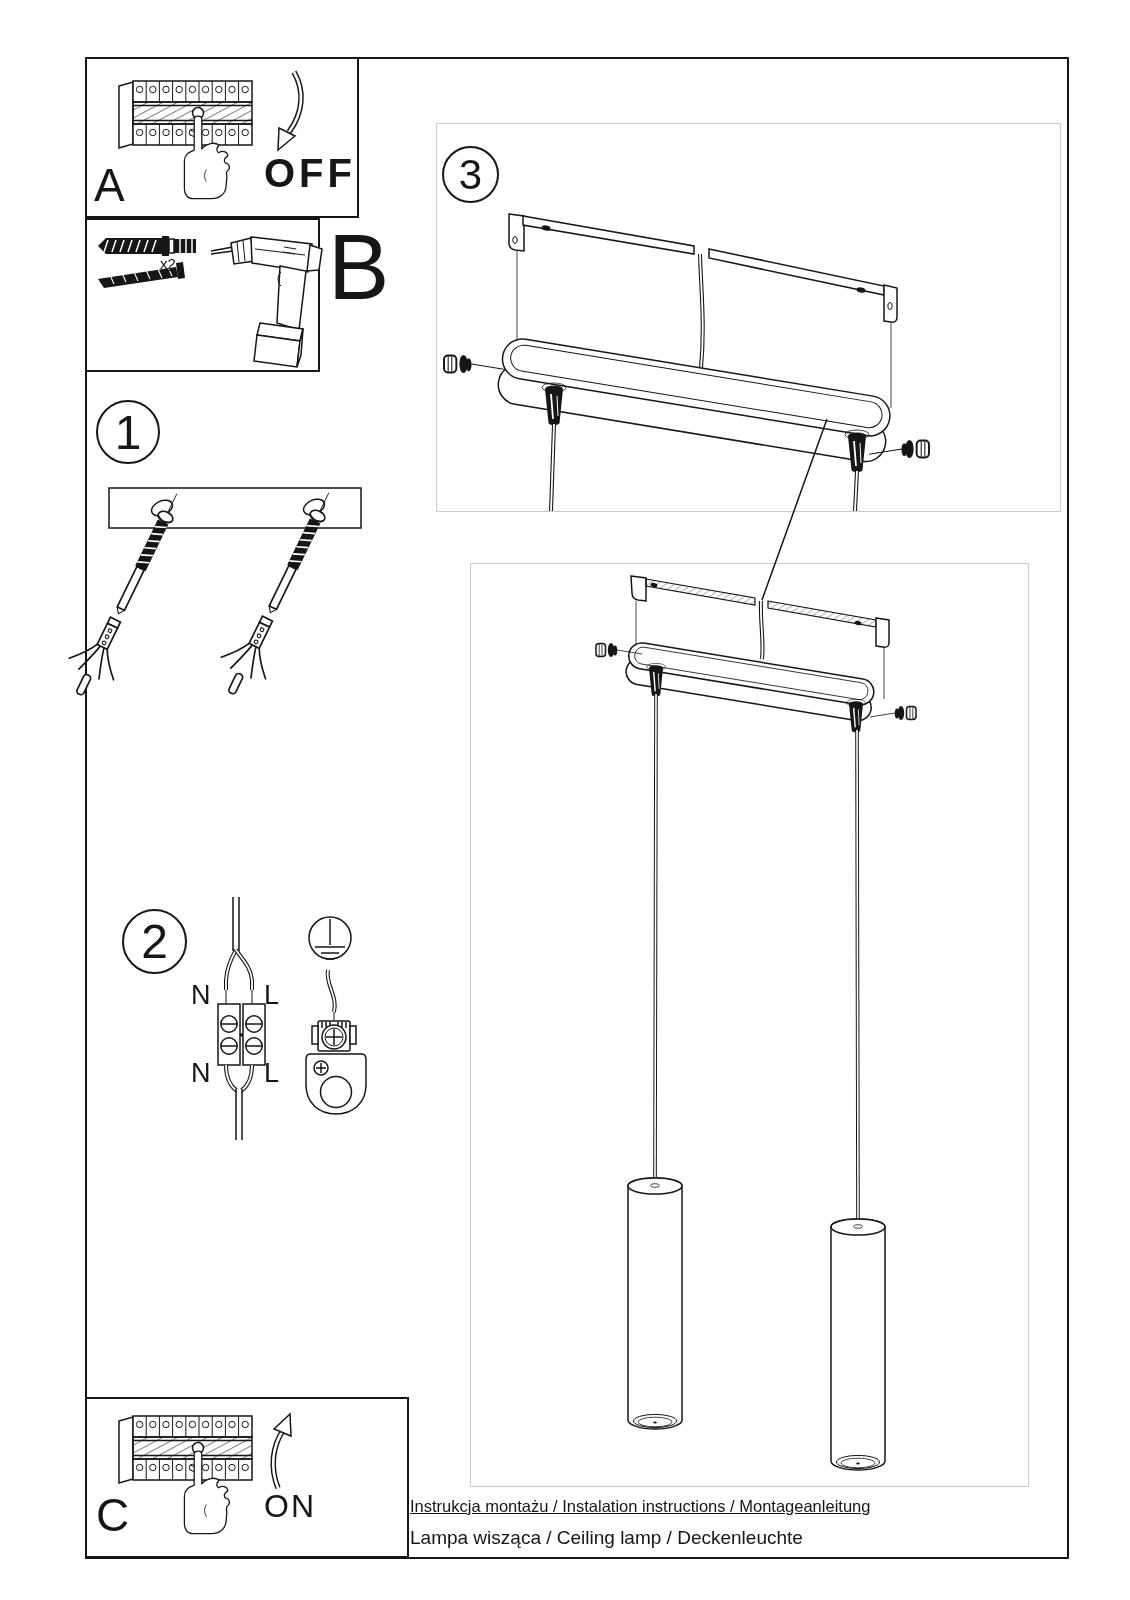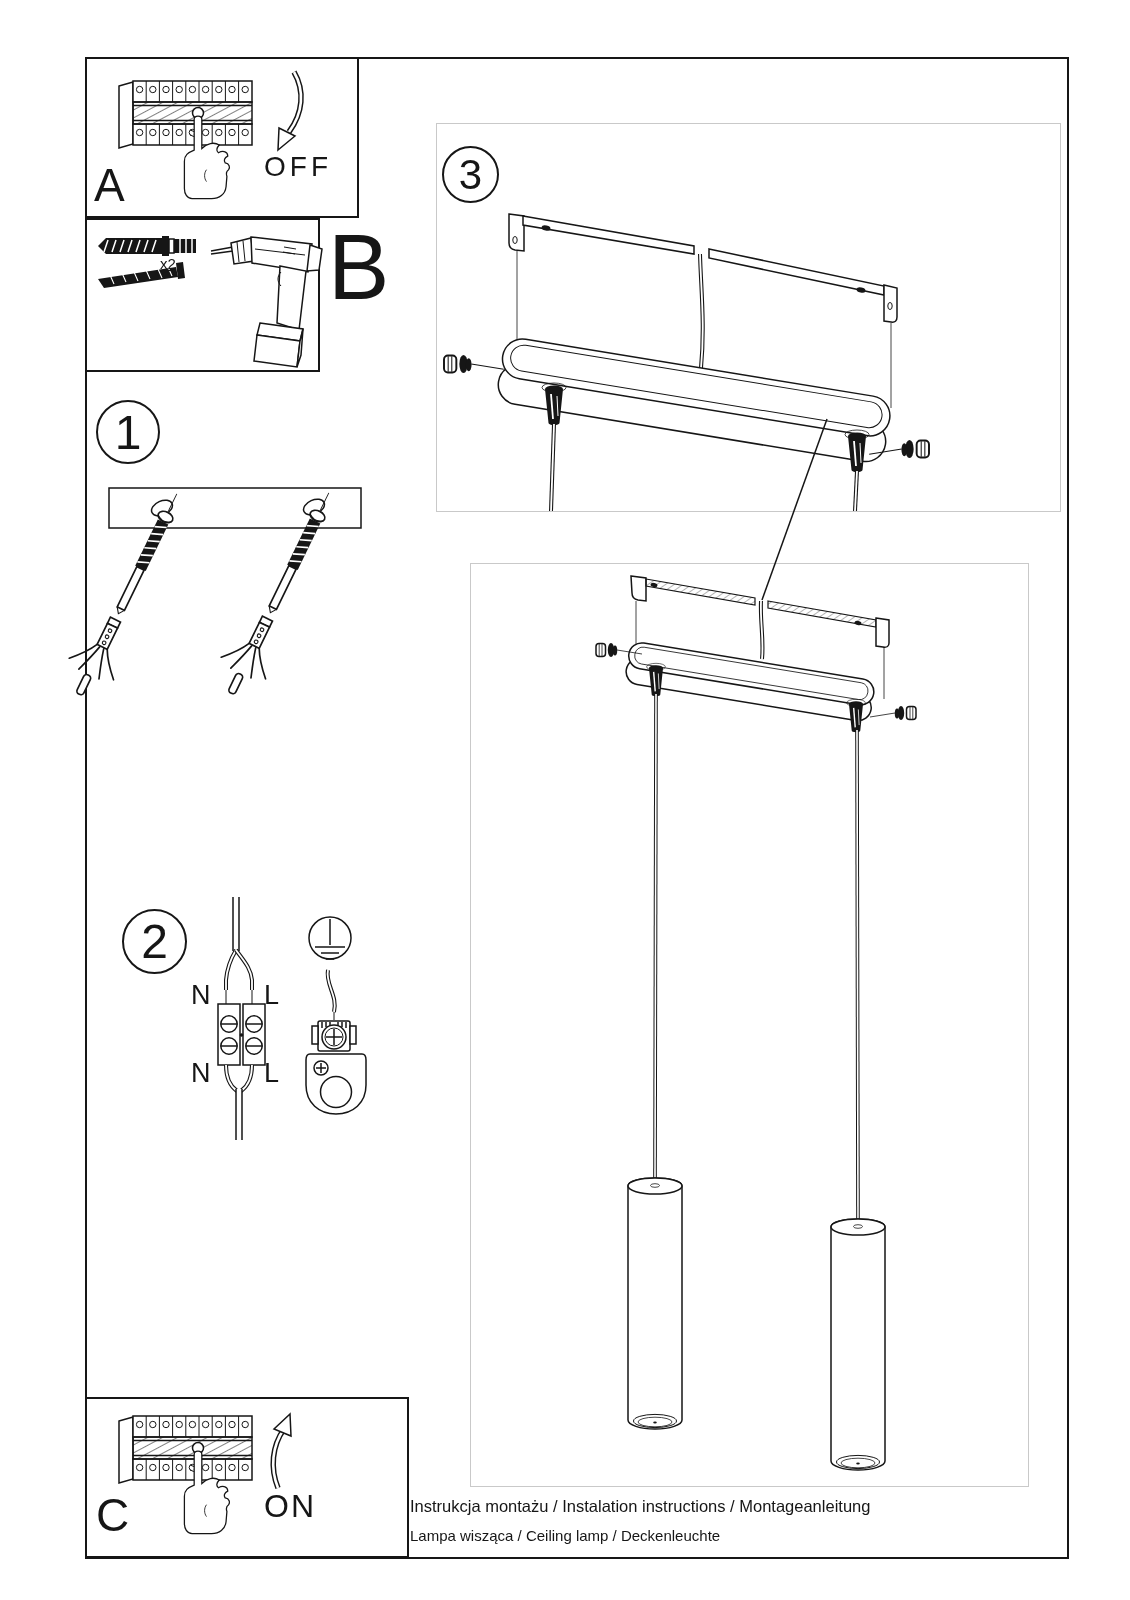--- a/index.html
+++ b/index.html
@@ -338,31 +338,31 @@
     </g>
     <g>
       <path class="arr-o" d="M278,1488 C270,1468 272,1446 284,1429"></path>
       <path class="arr-i" d="M278,1488 C270,1468 272,1446 284,1429"></path>
       <polygon class="s wh" stroke-width="1.6" points="290,1414 274,1429 291,1436"></polygon>
     </g>
   </g>
 </svg>
 
 <div class="t txtlayer" style="left:94px;top:162px;font-size:46px;">A</div>
-<div class="t txtlayer" style="left:264px;top:153px;font-size:28px;letter-spacing:4px;">OFF</div>
+<div class="t txtlayer" style="left:264px;top:153px;font-size:40px;letter-spacing:4px;font-weight:bold;">OFF</div>
 
 <div class="t txtlayer" style="left:328px;top:221px;font-size:92px;">B</div>
 <div class="t txtlayer" style="left:160px;top:256px;font-size:15px;text-decoration:underline;">x2</div>
 
 <div class="circleStep txtlayer" style="left:96px;top:400px;width:64px;height:64px;">1</div>
 <div class="circleStep txtlayer" style="left:122px;top:909px;width:65px;height:65px;">2</div>
 <div class="circleStep txtlayer" style="left:442px;top:146px;width:57px;height:57px;font-size:42px;">3</div>
 
 <div class="t txtlayer" style="left:191px;top:982px;font-size:27px;">N</div>
 <div class="t txtlayer" style="left:264px;top:982px;font-size:27px;">L</div>
 <div class="t txtlayer" style="left:191px;top:1060px;font-size:27px;">N</div>
 <div class="t txtlayer" style="left:264px;top:1060px;font-size:27px;">L</div>
 
 <div class="t txtlayer" style="left:96px;top:1492px;font-size:46px;">C</div>
 <div class="t txtlayer" style="left:264px;top:1490px;font-size:32px;letter-spacing:2px;">ON</div>
 
-<div class="t txtlayer" style="left:410px;top:1498px;font-size:16.5px;">Instrukcja montażu / Instalation instructions / Montageanleitung</div>
-<div class="t txtlayer" style="left:410px;top:1528px;font-size:15px;">Lampa wisząca / Ceiling lamp / Deckenleuchte</div>
+<div class="t txtlayer" style="left:410px;top:1498px;font-size:16.5px;text-decoration:underline;">Instrukcja montażu / Instalation instructions / Montageanleitung</div>
+<div class="t txtlayer" style="left:410px;top:1528px;font-size:19px;">Lampa wisząca / Ceiling lamp / Deckenleuchte</div>
 
 </body></html>

